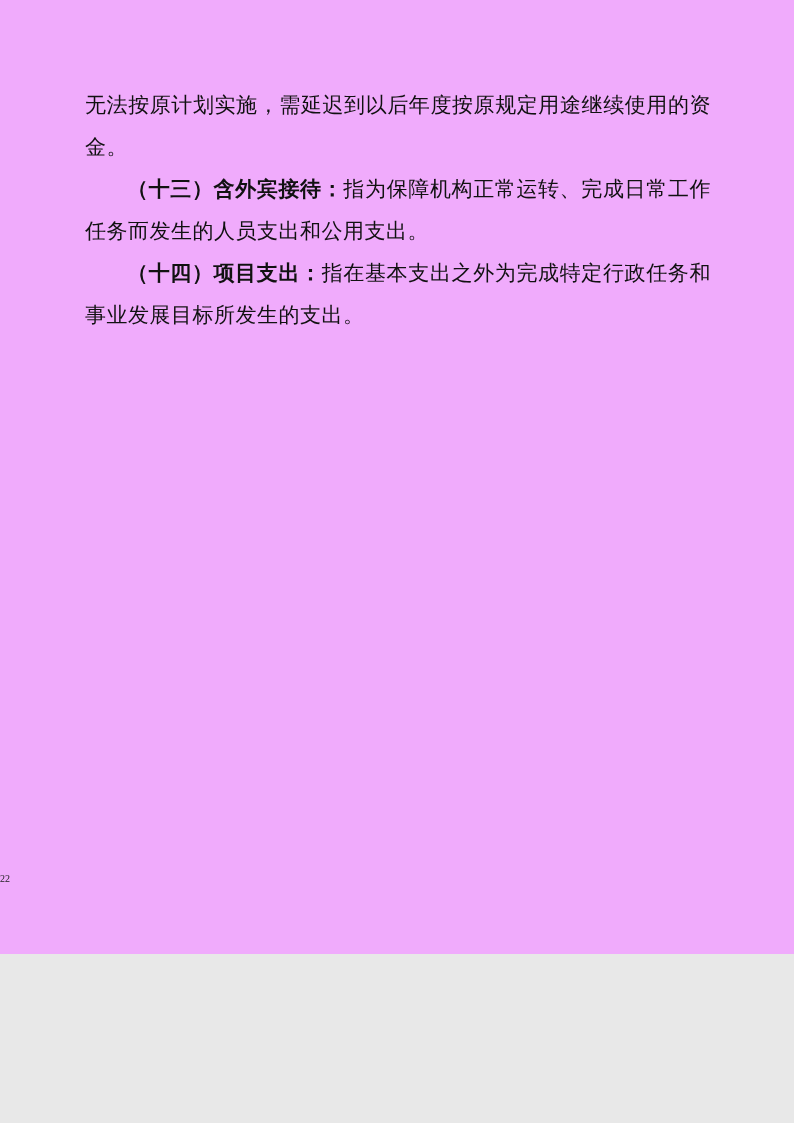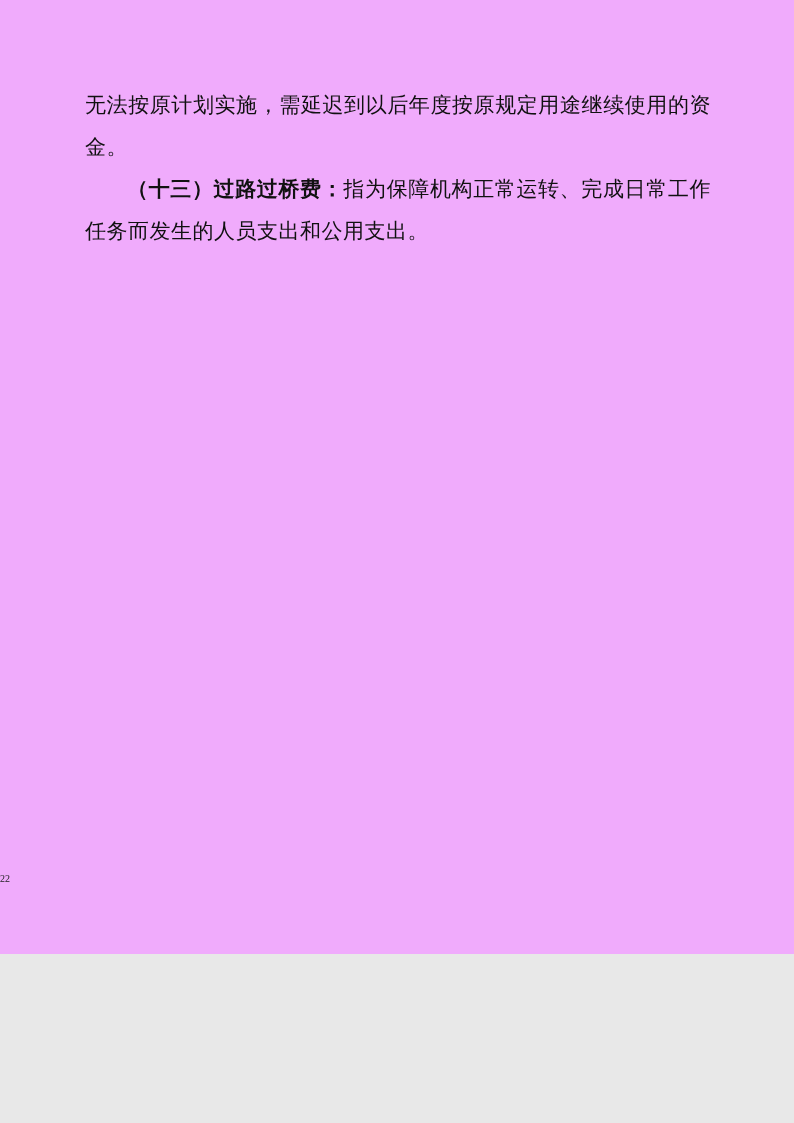--- a/index.html
+++ b/index.html
@@ -51,21 +51,24 @@
 <body>
 
 <div class="page">
   <div class="content">
 
     <p class="para">
       <span>无法按原计划实施，需延迟到以后年度按原规定用途继续使用的资金。</span>
     </p>
 
     <p class="para indent">
-      <span class="lead">（十三）过路过桥费：</span><span>指为保障机构正常运转、完成日常工作任务而发生的人员支出和公用支出。</span>
+      <span class="lead">（十三）含外宾接待：</span><span>指为保障机构正常运转、完成日常工作任务而发生的人员支出和公用支出。</span>
     </p>
 
+    <p class="para indent">
+      <span class="lead">（十四）项目支出：</span><span>指在基本支出之外为完成特定行政任务和事业发展目标所发生的支出。</span>
+    </p>
 
 
   </div>
 
   <div class="footer">22</div>
 </div>
 
 </body></html>

